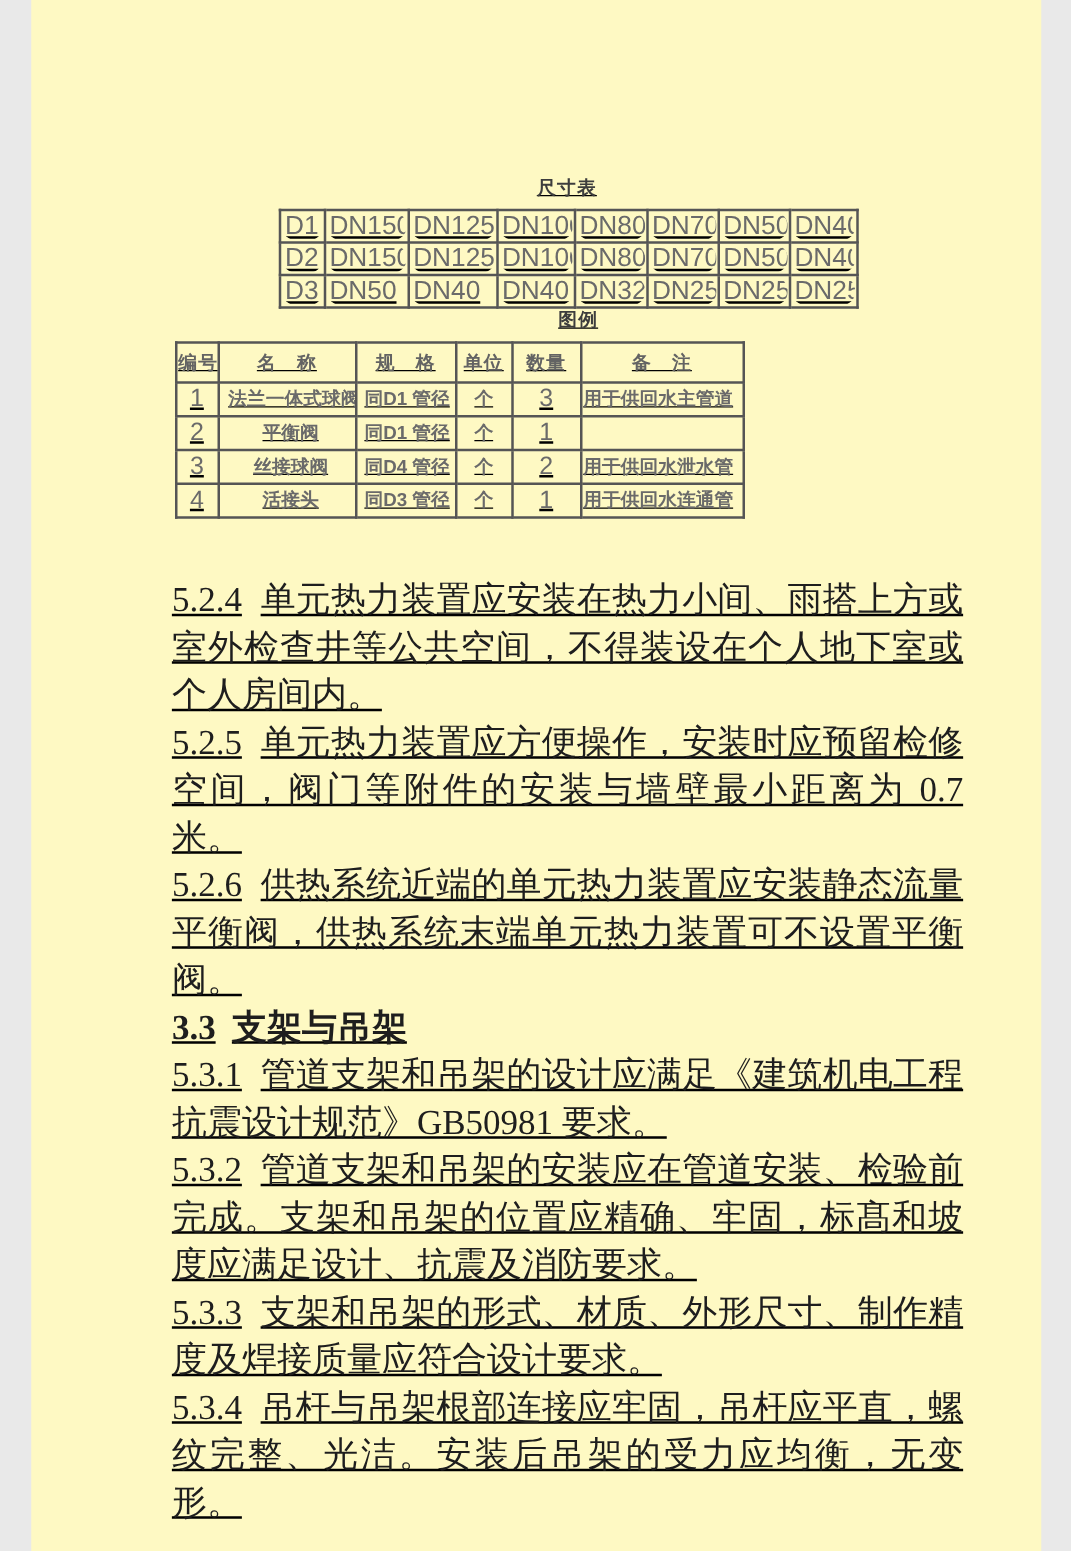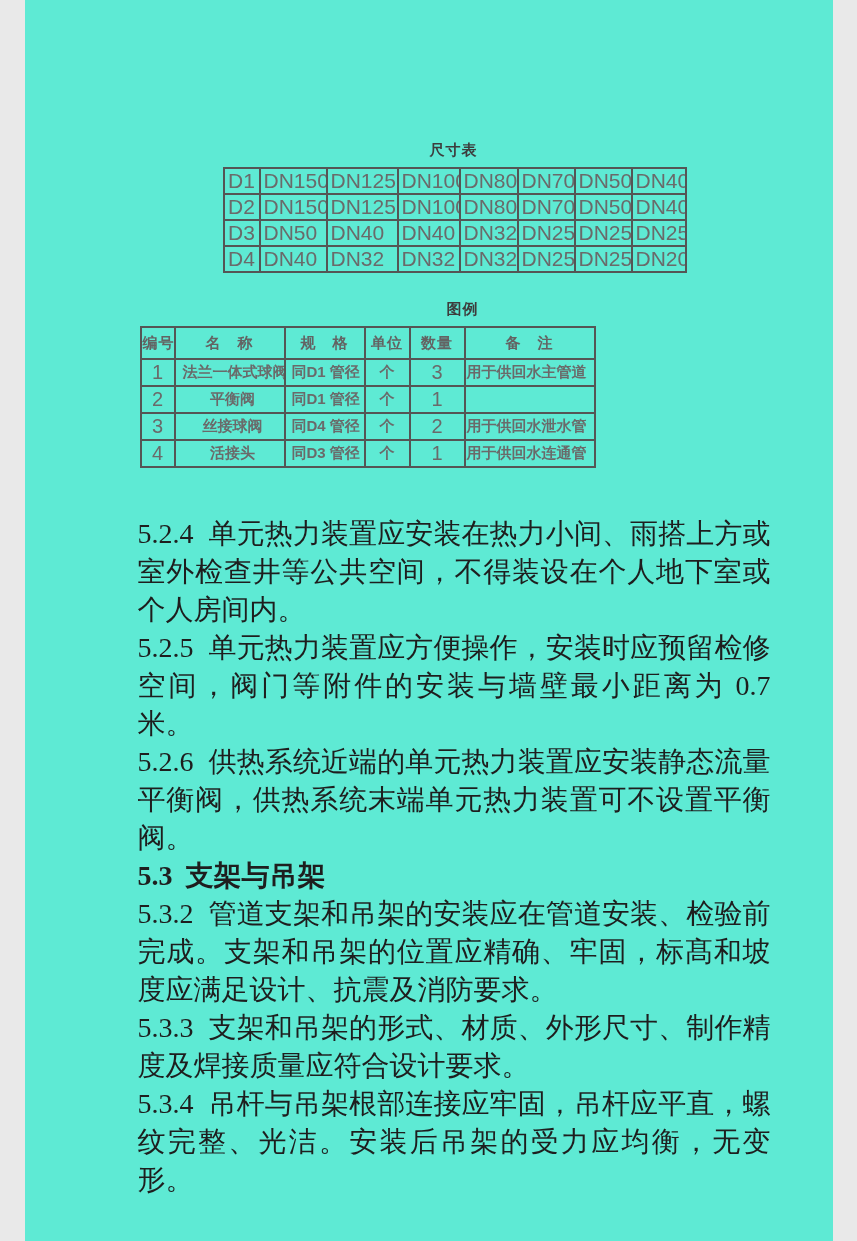--- a/index.html
+++ b/index.html
@@ -1,55 +1,56 @@
 <!DOCTYPE html>
 <html><head>
 <meta charset="utf-8">
 <style>
   html, body { margin: 0; padding: 0; background: #e9e9e9; }
   .page {
     width: 808px;
     height: 1241px;
     margin: 0 auto;
-    background: #5eead4;
+    background: #fef9c3;
     position: relative;
     overflow: hidden;
     box-sizing: border-box;
     padding-top: 141px;
     font-family: "Liberation Serif", serif;
+    text-decoration: underline;
   }
 
   
   .table-title {
     font-family: "Liberation Sans", sans-serif;
     font-weight: bold;
     font-size: 15px;
     color: #3d3d3d;
     text-align: center;
     margin-bottom: 7px;
     letter-spacing: 1px;
   }
   .size-title-wrap  { width: 462px; margin-left: 198px; }
-  .legend-title-wrap{ width: 454px; margin-left: 211px; margin-top: 27px; }
+  .legend-title-wrap{ width: 454px; margin-left: 211px; }
 
   table.cad-table {
     border-collapse: collapse;
     table-layout: fixed;
     font-family: "Liberation Sans", sans-serif;
     color: #6a6a6a;
   }
   table.cad-table td, table.cad-table th {
     border: 2px solid #555555;
     overflow: hidden;
     white-space: nowrap;
     box-sizing: border-box;
   }
 
   table.size-table { width: 462px; margin-left: 198px; font-size: 21px; }
-  table.size-table td { height: 23px; padding: 0 0 0 3px; text-align: left; }
+  table.size-table td { height: 23px; padding: 0 0 0 3px; text-align: left; border-radius: 12px; }
   table.size-table td.key { text-align: center; padding: 0; }
 
   table.legend-table { width: 454px; margin-left: 115px; }
   table.legend-table th {
     height: 32px; font-size: 15px; font-weight: bold;
     text-align: center; color: #636363; letter-spacing: 1px;
   }
   table.legend-table td { height: 27px; font-size: 15px; }
   table.legend-table td.c-num  { text-align: center; font-size: 20px; }
   table.legend-table td.c-name { text-align: center; padding-left: 7px; font-weight: bold; }
@@ -118,30 +119,20 @@
         </tr>
         <tr>
           <td class="key">D3</td>
           <td class="val">DN50</td>
           <td class="val">DN40</td>
           <td class="val">DN40</td>
           <td class="val">DN32</td>
           <td class="val">DN25</td>
           <td class="val">DN25</td>
           <td class="val">DN25</td>
-        </tr>
-        <tr>
-          <td class="key">D4</td>
-          <td class="val">DN40</td>
-          <td class="val">DN32</td>
-          <td class="val">DN32</td>
-          <td class="val">DN32</td>
-          <td class="val">DN25</td>
-          <td class="val">DN25</td>
-          <td class="val">DN20</td>
         </tr>
       </tbody>
   </table>
 
   <div class="legend-title-wrap">
     <div class="table-title">图例</div>
   </div>
   <table class="cad-table legend-table">
     <colgroup>
       <col style="width:34px">
@@ -194,19 +185,20 @@
           <td class="c-qty">1</td>
           <td class="c-note">用于供回水连通管</td>
         </tr>
       </tbody>
   </table>
 
   <div class="body-text" id="paragraphs">
       <div class="para"><span class="num">5.2.4</span><span class="txt">单元热力装置应安装在热力小间、雨搭上方或室外检查井等公共空间，不得装设在个人地下室或个人房间内。</span></div>
       <div class="para"><span class="num">5.2.5</span><span class="txt">单元热力装置应方便操作，安装时应预留检修空间，阀门等附件的安装与墙壁最小距离为 0.7 米。</span></div>
       <div class="para"><span class="num">5.2.6</span><span class="txt">供热系统近端的单元热力装置应安装静态流量平衡阀，供热系统末端单元热力装置可不设置平衡阀。</span></div>
-      <div class="para heading"><span class="num">5.3</span><span class="txt">支架与吊架</span></div>
+      <div class="para heading"><span class="num">3.3</span><span class="txt">支架与吊架</span></div>
+      <div class="para"><span class="num">5.3.1</span><span class="txt">管道支架和吊架的设计应满足《建筑机电工程抗震设计规范》GB50981 要求。</span></div>
       <div class="para"><span class="num">5.3.2</span><span class="txt">管道支架和吊架的安装应在管道安装、检验前完成。支架和吊架的位置应精确、牢固，标髙和坡度应满足设计、抗震及消防要求。</span></div>
       <div class="para"><span class="num">5.3.3</span><span class="txt">支架和吊架的形式、材质、外形尺寸、制作精度及焊接质量应符合设计要求。</span></div>
       <div class="para"><span class="num">5.3.4</span><span class="txt">吊杆与吊架根部连接应牢固，吊杆应平直，螺纹完整、光洁。安装后吊架的受力应均衡，无变形。</span></div>
     </div>
 
 </div>
 
 </body></html>

